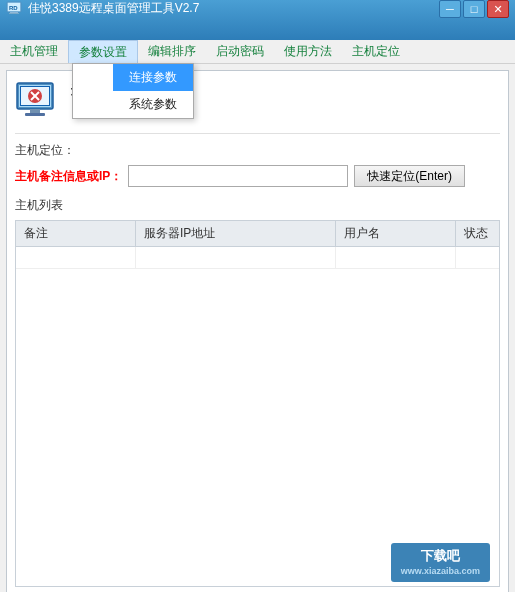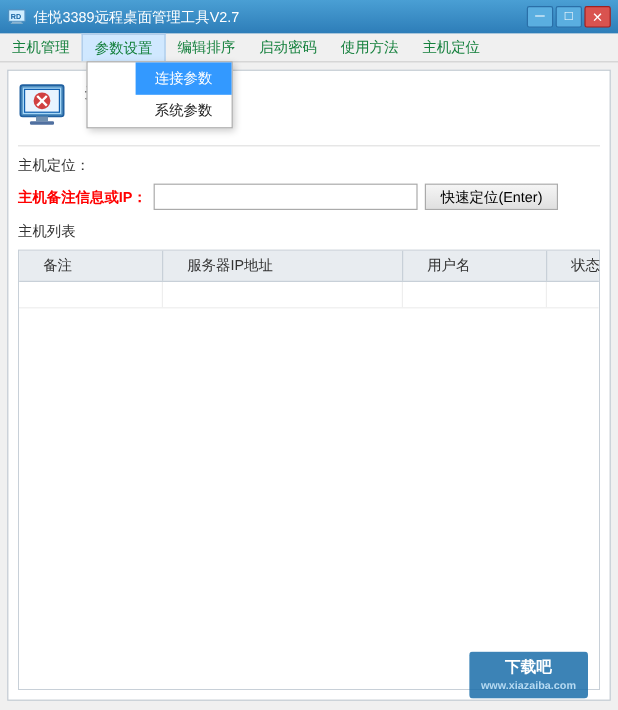--- a/index.html
+++ b/index.html
@@ -8,23 +8,22 @@
       height: 592px;
       background: #f0f0f0;
       font-family: "Microsoft YaHei", SimSun, sans-serif;
       font-size: 12px;
       overflow: hidden;
     }
 
     
     .title-bar {
       background: linear-gradient(to bottom, #4a9fd4, #2d7db8);
-      height: 28px;
-      display: flex;
-      align-items: center;
+      height: 40px;
+      display: flex;
       padding: 0 6px;
       color: white;
       font-size: 12px;
       user-select: none;
     }
     .title-bar-icon {
       width: 16px;
       height: 16px;
       margin-right: 6px;
       flex-shrink: 0;
@@ -199,21 +198,21 @@
       display: flex;
       flex-direction: column;
     }
     .host-table-header {
       display: grid;
       grid-template-columns: 120px 200px 120px 80px;
       background: #e8ecf0;
       border-bottom: 1px solid #c8d0d8;
     }
     .table-header-cell {
-      padding: 4px 20px;
+      padding: 4px 8px;
       font-size: 12px;
       color: #333;
       border-right: 1px solid #c8d0d8;
     }
     .table-header-cell:last-child { border-right: none; }
     .host-table-body {
       flex: 1;
       background: white;
       overflow-y: auto;
     }

